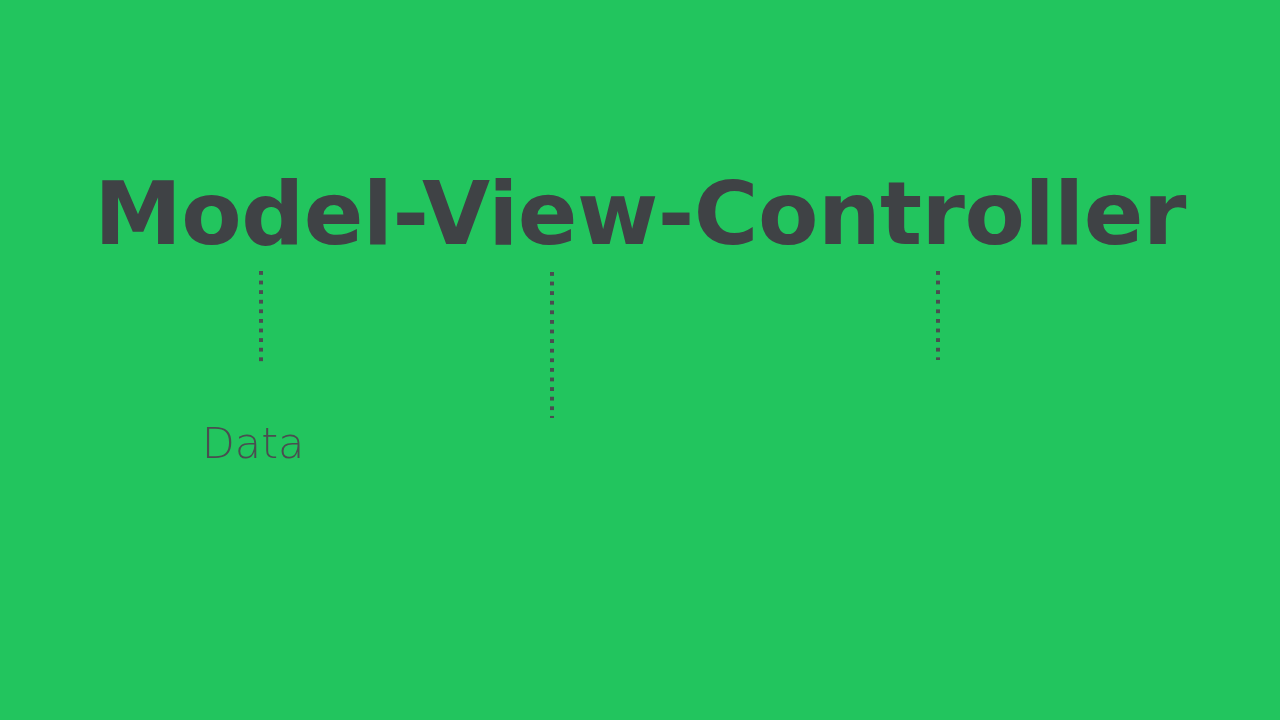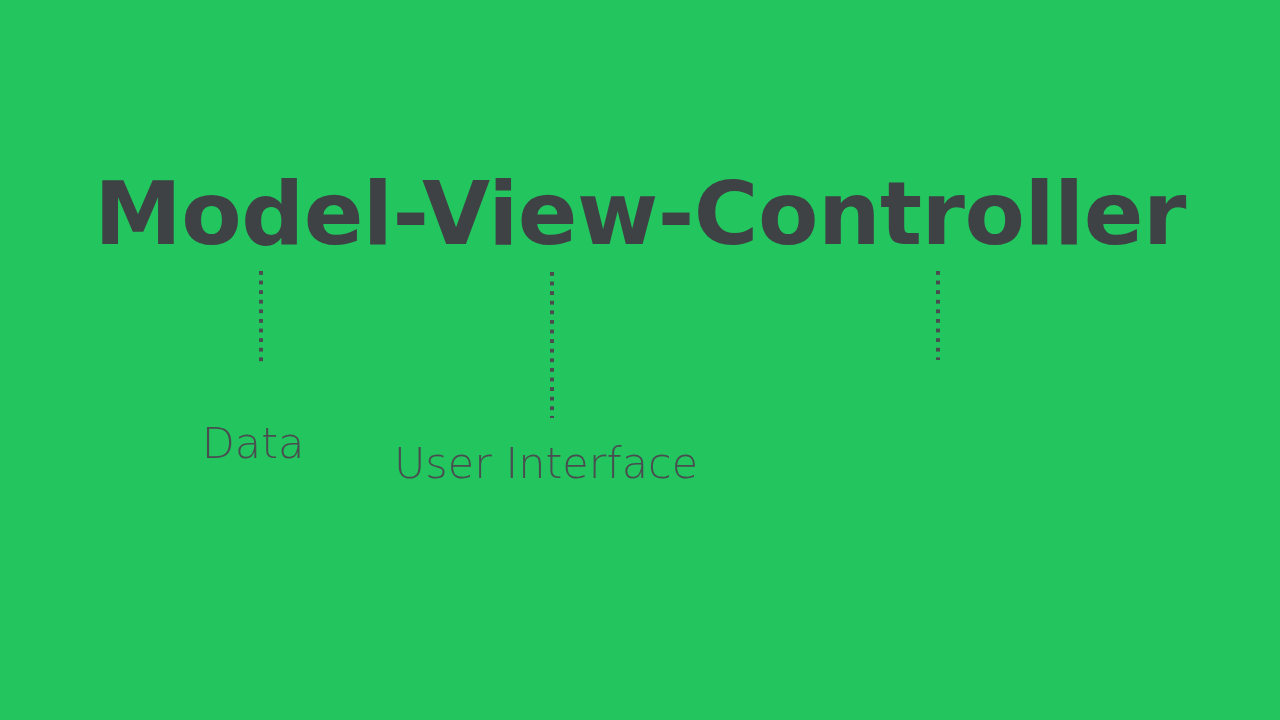--- a/index.html
+++ b/index.html
@@ -78,16 +78,15 @@
 <div id="slide">
 
   <div class="title">Model-View-Controller</div>
 
   <div class="connector c-model"></div>
   <div class="connector c-view"></div>
   <div class="connector c-controller"></div>
 
   <div class="label l-data">Data</div>
 
-  <div class="label l-ui">User Interface</div>
 
 
 </div>
 
 </body></html>

